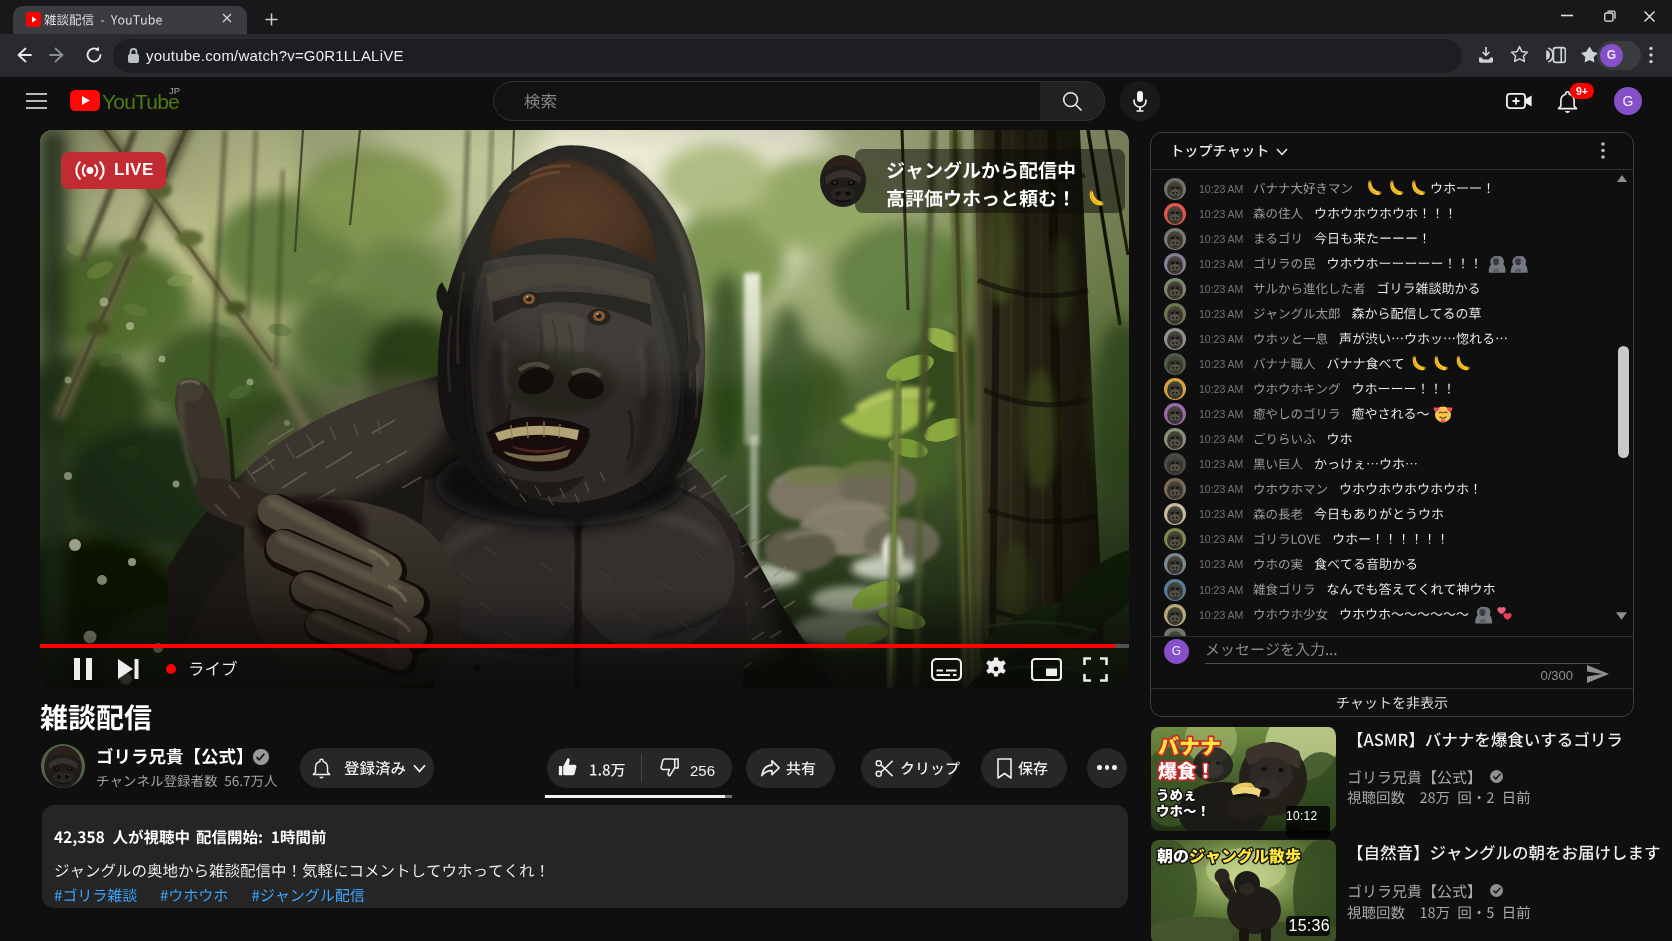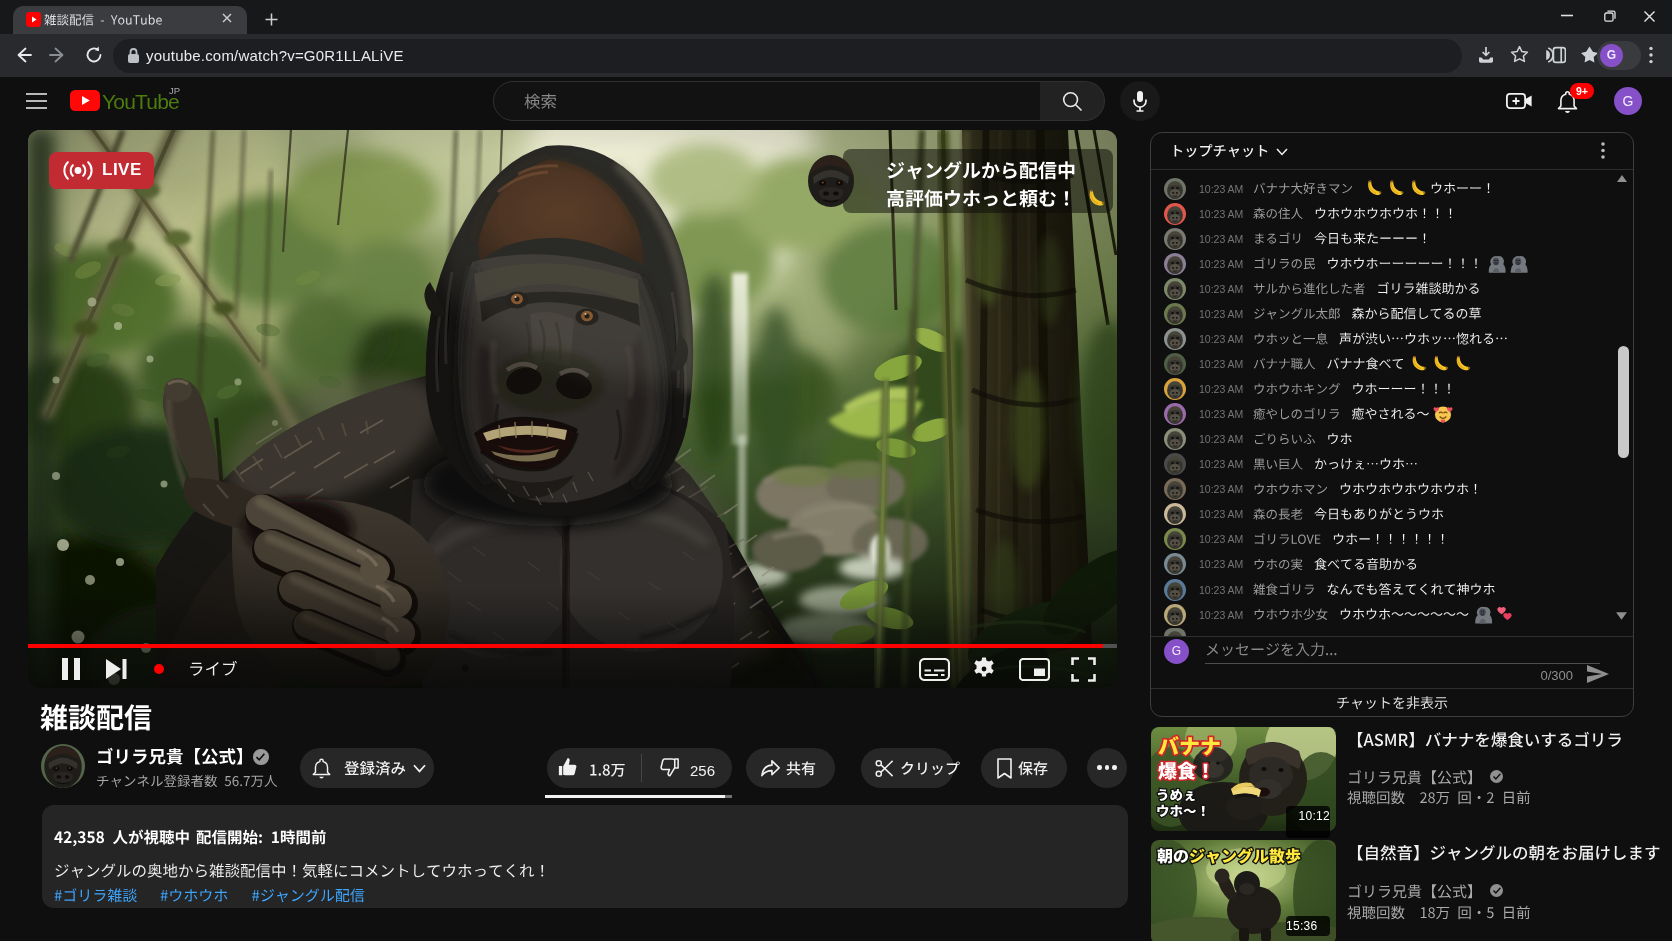--- a/index.html
+++ b/index.html
@@ -108,21 +108,21 @@
     <path d="M19.5 8 L25.6 4.6 V15.4 L19.5 12 Z" fill="#f1f1f1"></path>
     <path d="M10 6.5 V13.5 M6.5 10 H13.5" stroke="#f1f1f1" stroke-width="1.8"></path>
   </svg>
 <svg class="a" style="left:1556px;top:90px" width="23" height="24" viewBox="0 0 23 24">
     <path d="M11.5 1.8 a1.8 1.8 0 0 1 1.8 1.8 v0.7 a6.6 6.6 0 0 1 4.8 6.3 V16 l2.4 2.6 H2.5 L4.9 16 V10.6 a6.6 6.6 0 0 1 4.8 -6.3 V3.6 A1.8 1.8 0 0 1 11.5 1.8 Z" fill="none" stroke="#f1f1f1" stroke-width="1.6" stroke-linejoin="round"></path>
     <path d="M9 21 a2.6 2.6 0 0 0 5 0 Z" fill="#f1f1f1"></path>
   </svg>
 <div class="a" style="left:1570px;top:83px;width:24px;height:16px;border-radius:8.5px;background:#f00;font-size:10.5px;font-weight:bold;color:#fff;text-align:center;line-height:16px">9+</div>
 <div class="a" style="left:1614px;top:87px;width:28px;height:28px;border-radius:50%;background:#8650c8;text-align:center;line-height:28px;font-size:14px;color:#f3edff">G</div>
 
-<div class="a" id="player" style="left:28px;top:130px;width:1089px;height:558px;border-radius:12px;overflow:hidden;background:#111">
+<div class="a" id="player" style="left:40px;top:130px;width:1089px;height:558px;border-radius:12px;overflow:hidden;background:#111">
 <svg class="a" style="left:0;top:0" width="1089" height="558" viewBox="0 0 1089 558">
 <defs>
 <linearGradient id="bgv" x1="0" y1="0" x2="0" y2="1">
 <stop offset="0" stop-color="#adb687"></stop>
           <stop offset=".26" stop-color="#7c8e54"></stop>
           <stop offset=".58" stop-color="#42592e"></stop>
           <stop offset="1" stop-color="#141d0c"></stop>
 </linearGradient>
 <linearGradient id="wfall" x1="0" y1="0" x2="0" y2="1">
 <stop offset="0" stop-color="#f4f6ea" stop-opacity=".9"></stop>
@@ -739,22 +739,22 @@
         <ellipse cx="103" cy="70" rx="27" ry="24" fill="#201d18"></ellipse>
         <circle cx="96" cy="44" r="13" fill="#1d1b17"></circle>
         <ellipse cx="96" cy="49" rx="8" ry="6" fill="#2b2722"></ellipse>
         <path d="M78 60 Q68 50 66 38 Q70 32 76 34 Q82 44 86 56 Z" fill="#242019"></path>
         <circle cx="71" cy="36" r="7.5" fill="#2a261f"></circle>
         <rect x="88" y="88" width="10" height="14" rx="4" fill="#191611"></rect>
         <rect x="110" y="88" width="10" height="14" rx="4" fill="#191611"></rect>
       </g>
 </svg>
   </div>
-<div class="a" style="left:1286px;top:806px;width:44px;height:32px;border-radius:4px;background:rgba(0,0,0,.8);color:#fff;font-size:12px;text-align:right;line-height:20px;letter-spacing:.3px">10:12</div>
-<div class="a" style="left:1286px;top:916px;width:44px;height:20px;border-radius:4px;background:rgba(0,0,0,.8);color:#fff;font-size:12px;text-align:left;line-height:20px;letter-spacing:.3px">15:36</div>
+<div class="a" style="left:1286px;top:806px;width:44px;height:32px;border-radius:4px;background:rgba(0,0,0,.8);color:#fff;font-size:12px;text-align:left;line-height:20px;letter-spacing:.3px">10:12</div>
+<div class="a" style="left:1286px;top:916px;width:44px;height:20px;border-radius:4px;background:rgba(0,0,0,.8);color:#fff;font-size:16px;text-align:right;line-height:20px;letter-spacing:.3px">15:36</div>
 <div class="a" style="left:1490px;top:770px;width:13px;height:13px;border-radius:50%;background:#909090">
     <svg width="8" height="7" viewBox="0 0 9 8" style="margin:3px 0 0 2.5px">
       <path d="M0.5 4 L3.2 6.8 L8.4 0.8" stroke="#0f0f0f" stroke-width="1.6" fill="none"></path>
     </svg>
   </div>
 <div class="a" style="left:1490px;top:884px;width:13px;height:13px;border-radius:50%;background:#909090">
     <svg width="8" height="7" viewBox="0 0 9 8" style="margin:3px 0 0 2.5px">
       <path d="M0.5 4 L3.2 6.8 L8.4 0.8" stroke="#0f0f0f" stroke-width="1.6" fill="none"></path>
     </svg>
   </div>

